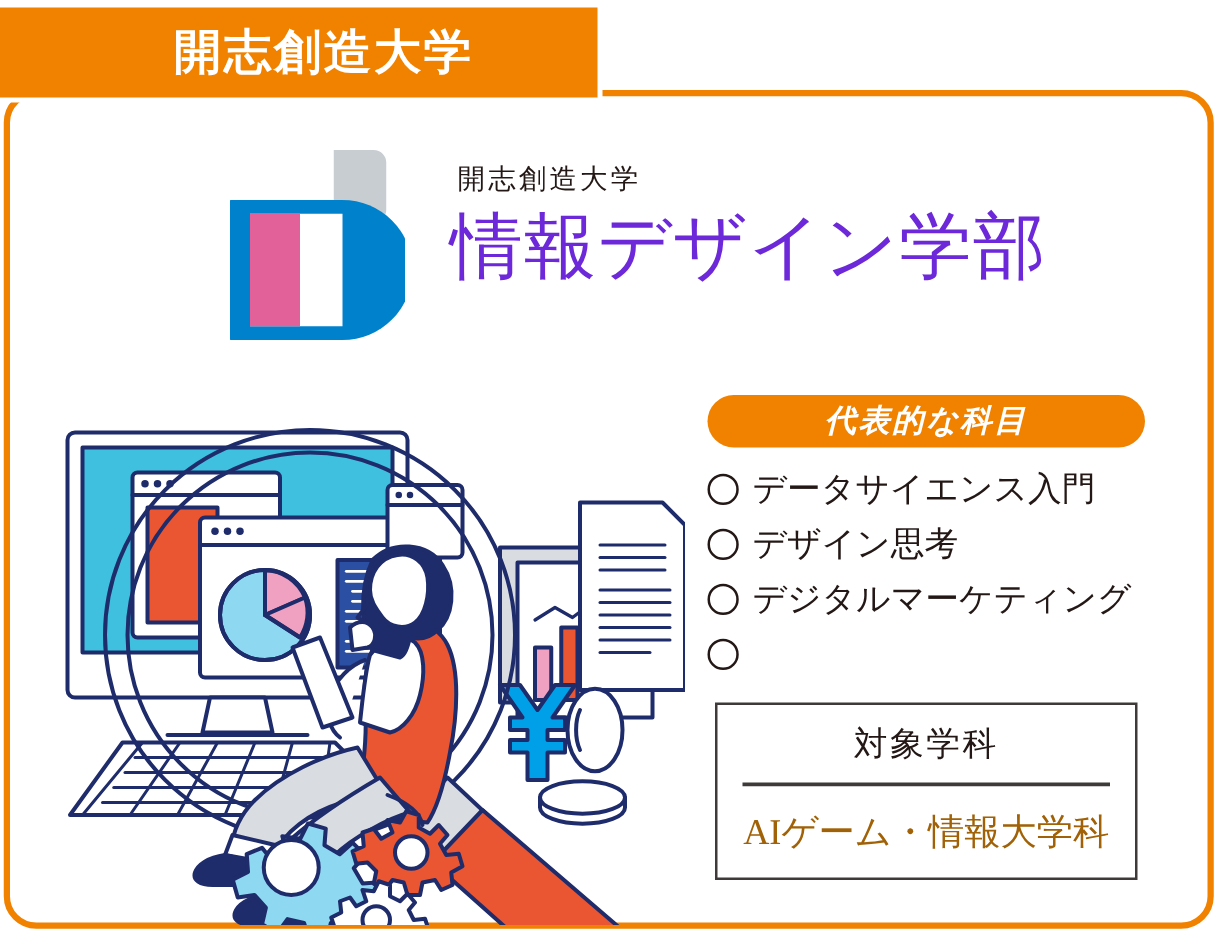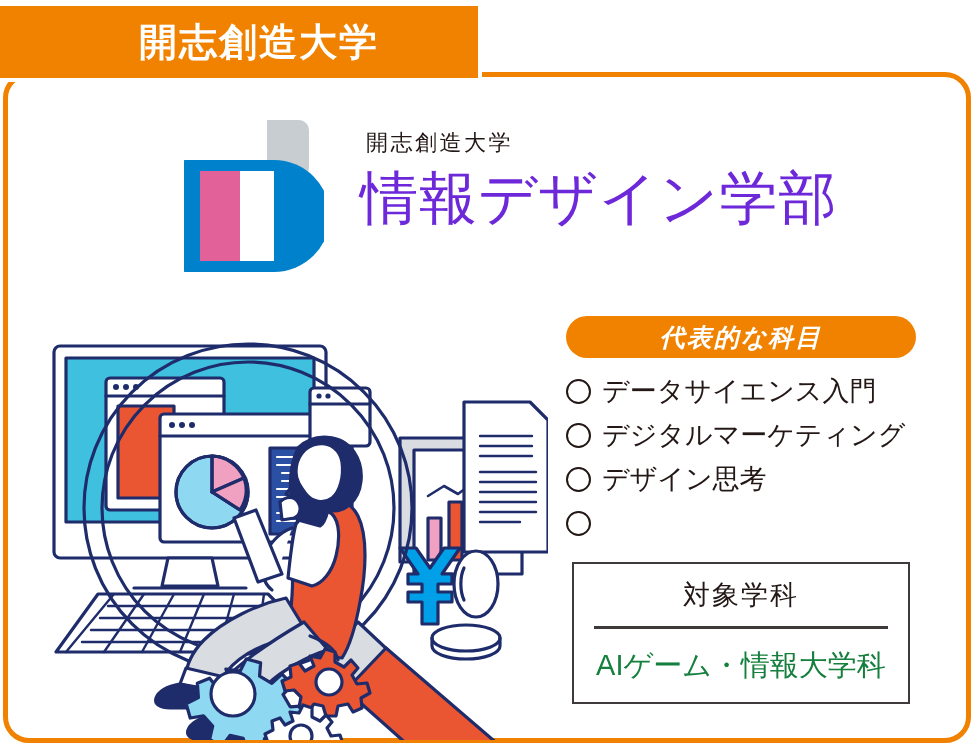--- a/index.html
+++ b/index.html
@@ -69,30 +69,30 @@
     width:25px;height:25px;border:2.5px solid #231815;border-radius:50%;
     box-sizing:border-box;flex:0 0 auto;margin-right:11px;
   }
   .course-label{
     font-size:27px;color:#231815;line-height:1;letter-spacing:0px;white-space:nowrap;
   }
 
   
   .dept-box{
     position:absolute;left:572px;top:562px;width:338px;height:142px;
-    border:2.5px solid #3E3A39;box-sizing:border-box;background:#fff;
+    border:2.5px solid #3E3A39;box-sizing:border-box;background:#fff;font-family:Liberation Serif, serif;
   }
   .dept-head{
     height:62px;display:flex;align-items:center;justify-content:center;
     font-size:27px;color:#231815;letter-spacing:2px;
   }
   .dept-rule{height:2.5px;background:#3E3A39;margin:0 20px;}
   .dept-body{
     height:74px;display:flex;align-items:center;justify-content:center;
-    font-size:29px;color:#15803d;letter-spacing:0px;white-space:nowrap;
+    font-size:29px;color:#a16207;letter-spacing:0px;white-space:nowrap;
   }
 
   
   .illus{position:absolute;left:48px;top:296px;width:500px;height:444px;}
 </style>
 </head>
 <body>
 
 <div id="page">
 
@@ -134,25 +134,25 @@
       <span class="badge-text">代表的な科目</span>
     </div>
 
     <ul class="course-list">
       <li class="course-item">
         <span class="circle"></span>
         <span class="course-label">データサイエンス入門</span>
       </li>
       <li class="course-item">
         <span class="circle"></span>
-        <span class="course-label">デジタルマーケティング</span>
+        <span class="course-label">デザイン思考</span>
       </li>
       <li class="course-item">
         <span class="circle"></span>
-        <span class="course-label">デザイン思考</span>
+        <span class="course-label">デジタルマーケティング</span>
       </li>
       <li class="course-item">
         <span class="circle"></span>
       </li>
     </ul>
   </div>
 
   <div class="dept-box">
     <div class="dept-head">対象学科</div>
     <div class="dept-rule"></div>

